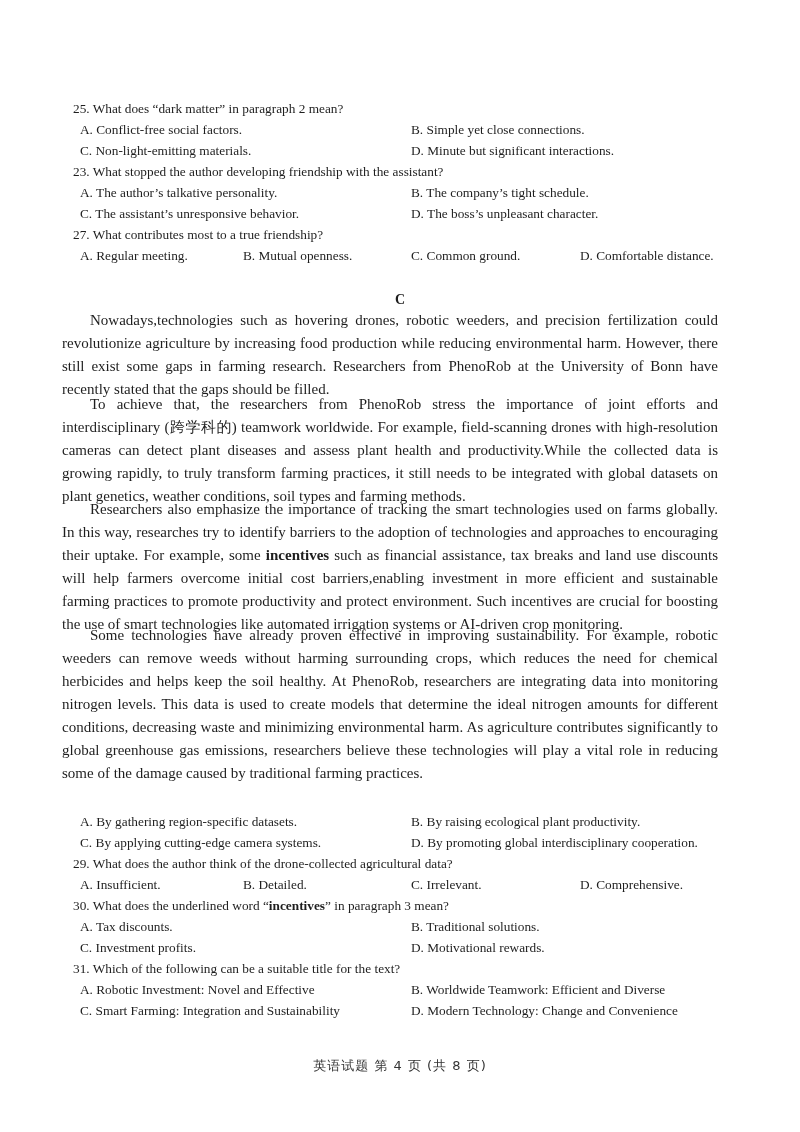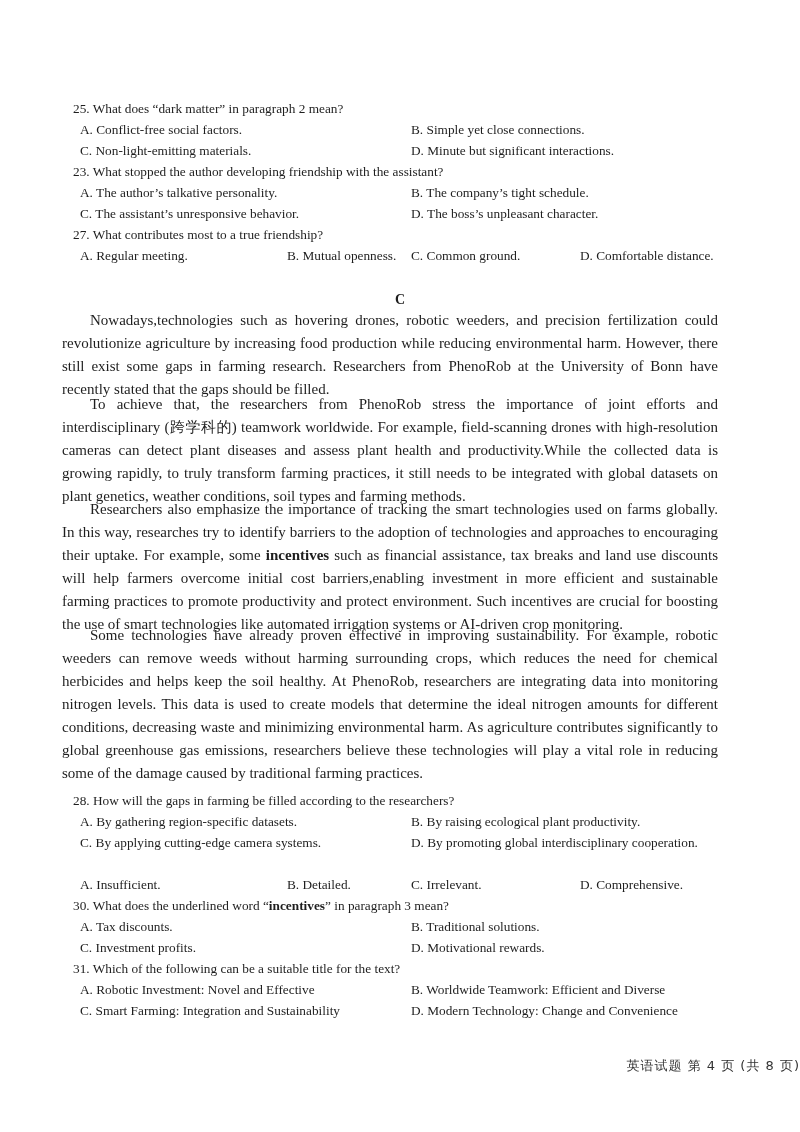--- a/index.html
+++ b/index.html
@@ -6,35 +6,35 @@
   body {
     width: 800px; height: 1132px; position: relative; overflow: hidden;
     font-family: "Liberation Serif", "DejaVu Serif", serif;
     color: #1e1e1e;
     font-size: 13.3px;
   }
   .page { position: absolute; left: 0; top: 0; width: 800px; height: 1132px; }
   .line { position: absolute; white-space: nowrap; line-height: 16px; }
   .q { left: 73px; }
   .c1 { left: 80px; }
-  .c2 { left: 243px; margin-left: 44px; }
+  .c2 { left: 243px; }
   .c3 { left: 411px; }
   .c4 { left: 580px; font-family: Liberation Serif, serif; }
   .section-title {
     position: absolute; left: 0; width: 800px; text-align: center;
     top: 292px; font-weight: bold; font-size: 14px; line-height: 16px;
   }
   .para {
     position: absolute; left: 62px; width: 656px;
     text-align: justify; line-height: 23px; font-size: 15px;
     text-indent: 28px;
   }
   .kw { font-weight: bold; }
   .footer {
-    position: absolute; left: 0; width: 800px; text-align: right; top: 1057px;
+    position: absolute; left: 0; width: 800px; text-align: center; top: 1057px;
     font-size: 13px; letter-spacing: 1px; color: #333;
     font-family: "DejaVu Sans", sans-serif;
   }
 </style>
 </head>
 <body>
 
 <div class="page">
 
   <div class="line q" style="top:101px">25. What does “dark matter” in paragraph 2 mean?</div>
@@ -55,26 +55,26 @@
   <div class="line c3" style="top:248px">C. Common ground.</div>
   <div class="line c4" style="top:248px">D. Comfortable distance.</div>
 
   <div class="section-title">C</div>
 
   <div class="para" style="top:309px">Nowadays,technologies such as hovering drones, robotic weeders, and precision fertilization could revolutionize agriculture by increasing food production while reducing environmental harm. However, there still exist some gaps in farming research. Researchers from PhenoRob at the University of Bonn have recently stated that the gaps should be filled.</div>
   <div class="para" style="top:393px">To achieve that, the researchers from PhenoRob stress the importance of joint efforts and interdisciplinary (跨学科的) teamwork worldwide. For example, field-scanning drones with high-resolution cameras can detect plant diseases and assess plant health and productivity.While the collected data is growing rapidly, to truly transform farming practices, it still needs to be integrated with global datasets on plant genetics, weather conditions, soil types and farming methods.</div>
   <div class="para" style="top:498px"><span>Researchers also emphasize the importance of tracking the smart technologies used on farms globally. In this way, researches try to identify barriers to the adoption of technologies and approaches to encouraging their uptake. For example, some </span><span class="kw">incentives</span><span> such as financial assistance, tax breaks and land use discounts will help farmers overcome initial cost barriers,enabling investment in more efficient and sustainable farming practices to promote productivity and protect environment. Such incentives are crucial for boosting the use of smart technologies like automated irrigation systems or AI-driven crop monitoring.</span></div>
   <div class="para" style="top:624px">Some technologies have already proven effective in improving sustainability. For example, robotic weeders can remove weeds without harming surrounding crops, which reduces the need for chemical herbicides and helps keep the soil healthy. At PhenoRob, researchers are integrating data into monitoring nitrogen levels. This data is used to create models that determine the ideal nitrogen amounts for different conditions, decreasing waste and minimizing environmental harm. As agriculture contributes significantly to global greenhouse gas emissions, researchers believe these technologies will play a vital role in reducing some of the damage caused by traditional farming practices.</div>
 
-  <div class="line q" style="top:793px">28. How will the gaps in farming be filled according to the researchers?</div>
   <div class="line c1" style="top:814px">A. By gathering region-specific datasets.</div>
   <div class="line c3" style="top:814px">B. By raising ecological plant productivity.</div>
   <div class="line c1" style="top:835px">C. By applying cutting-edge camera systems.</div>
   <div class="line c3" style="top:835px">D. By promoting global interdisciplinary cooperation.</div>
 
+  <div class="line q" style="top:856px">29. What does the author think of the drone-collected agricultural data?</div>
   <div class="line c1" style="top:877px">A. Insufficient.</div>
   <div class="line c2" style="top:877px">B. Detailed.</div>
   <div class="line c3" style="top:877px">C. Irrelevant.</div>
   <div class="line c4" style="top:877px">D. Comprehensive.</div>
 
   <div class="line q" style="top:898px"><span>30. What does the underlined word “</span><span class="kw">incentives</span><span>” in paragraph 3 mean?</span></div>
   <div class="line c1" style="top:919px">A. Tax discounts.</div>
   <div class="line c3" style="top:919px">B. Traditional solutions.</div>
   <div class="line c1" style="top:940px">C. Investment profits.</div>
   <div class="line c3" style="top:940px">D. Motivational rewards.</div>

